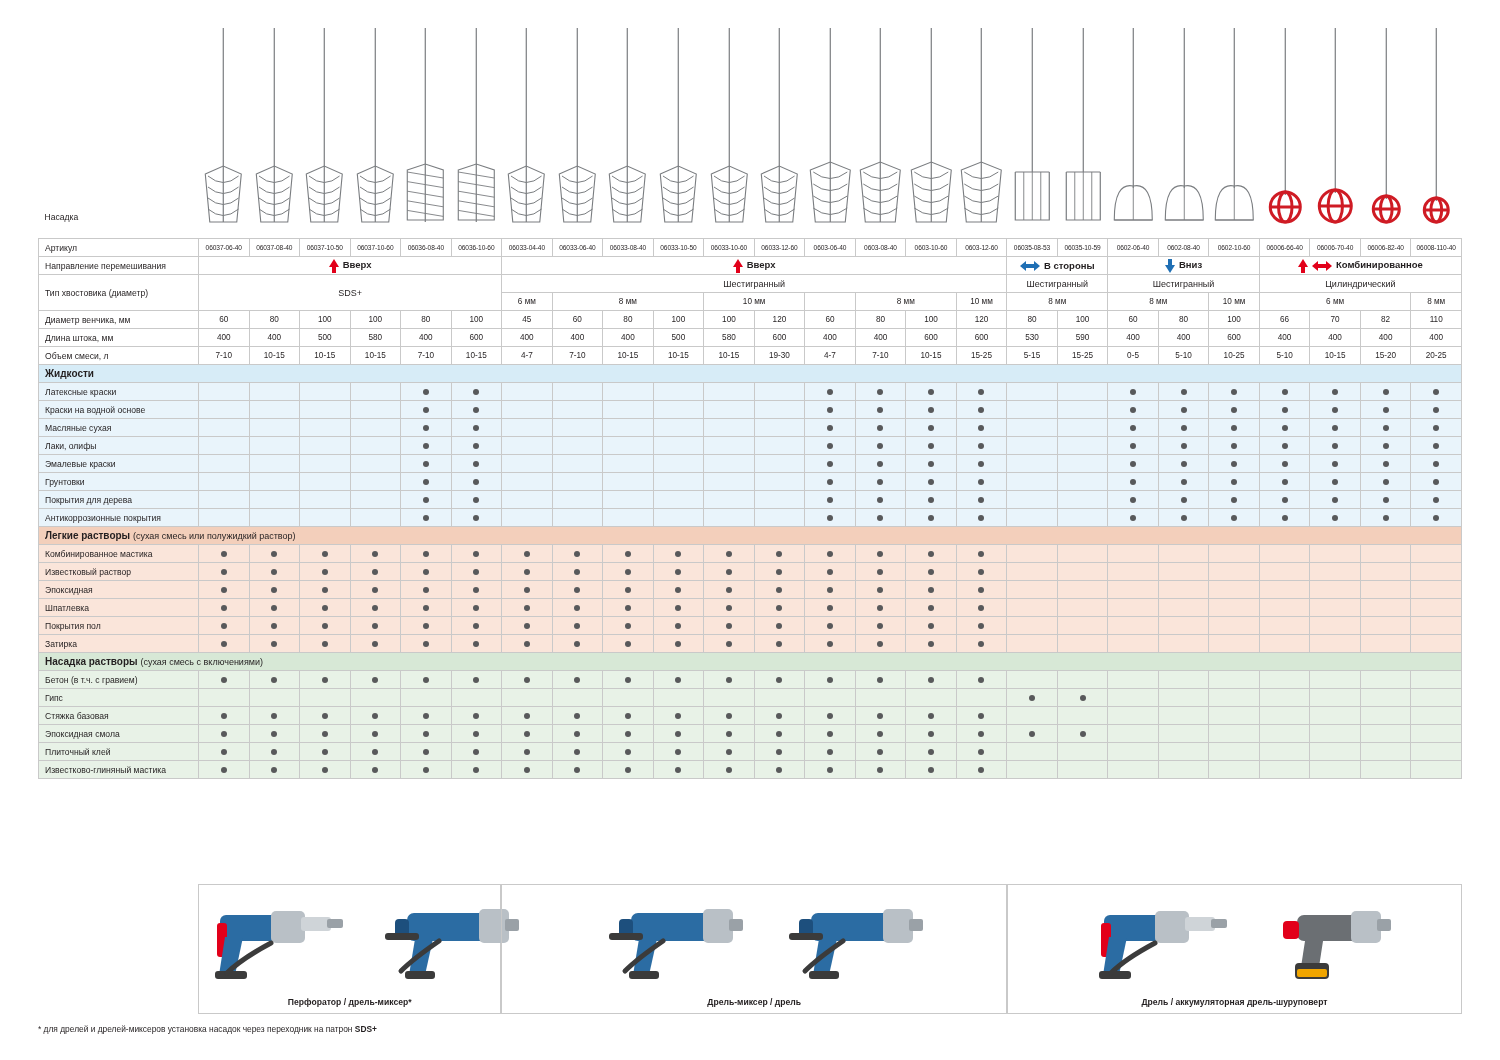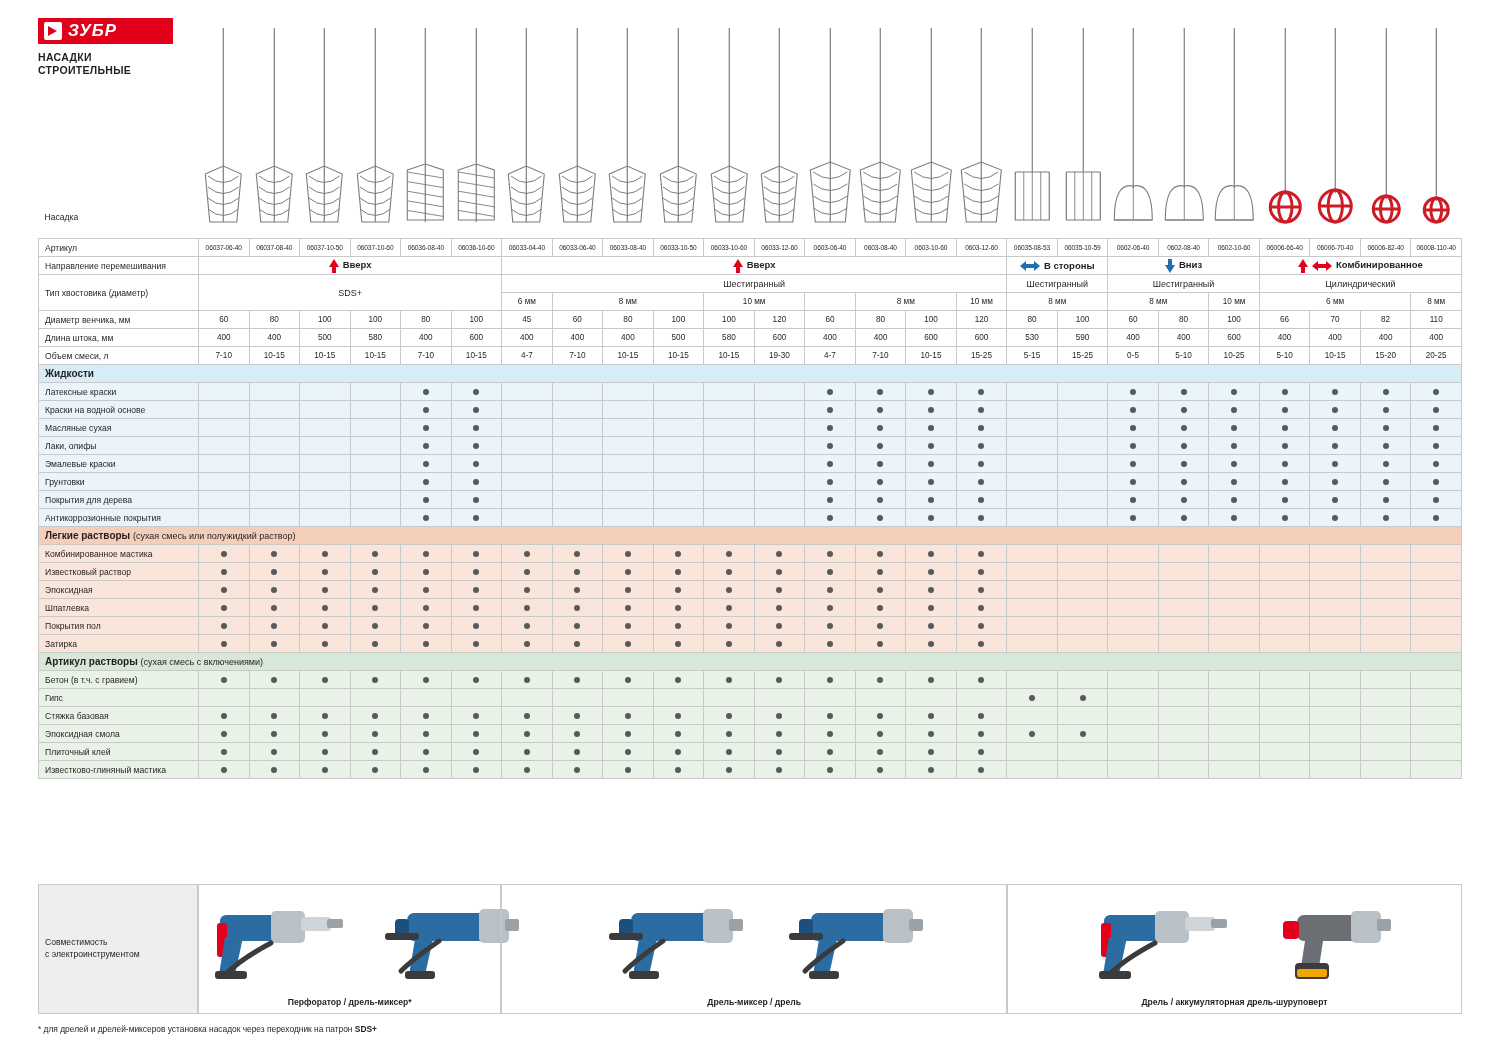--- a/index.html
+++ b/index.html
@@ -97,30 +97,20 @@
     font-size:8.6px; font-weight:bold;
   }
   .footnote { position:absolute; left:38px; top:1024px; font-size:8.4px; }
   .footnote b { font-weight:bold; }
 </style>
 </head>
 <body>
 
 <div class="page">
 
-  <div class="logo-block">
-    <div class="logo-bar">
-      <span class="logo-mark"></span>
-      <span class="logo-text">ЗУБР</span>
-    </div>
-    <div class="logo-sub">
-      <div>НАСАДКИ</div>
-      <div>СТРОИТЕЛЬНЫЕ</div>
-    </div>
-  </div>
 
   <div class="prodband" id="prodband">
       <div class="prodcell" style="left: 0px; width: 50.56px;">
         <svg width="50.56" height="200">
           <line x1="25.28" y1="0" x2="25.28" y2="194" stroke="#7a7d80" stroke-width="1.2"></line>
           <path d="M7.280000000000001 146 L25.28 138 L43.28 146 L38.78 194 L11.780000000000001 194 Z" fill="none" stroke="#7a7d80" stroke-width="1.1"></path>
           <path d="M9.980000000000002 148 Q 25.28 161 40.58 148" fill="none" stroke="#7a7d80" stroke-width="1"></path>
           <path d="M9.980000000000002 159 Q 25.28 172 40.58 159" fill="none" stroke="#7a7d80" stroke-width="1"></path>
           <path d="M9.980000000000002 170 Q 25.28 183 40.58 170" fill="none" stroke="#7a7d80" stroke-width="1"></path>
           <path d="M9.980000000000002 181 Q 25.28 194 40.58 181" fill="none" stroke="#7a7d80" stroke-width="1"></path>
@@ -926,21 +916,21 @@
           <td class="ctr spec c-light-l" style="width:50.56px"></td>
           <td class="ctr spec c-light-l" style="width:50.56px"></td>
           <td class="ctr spec c-light-l" style="width:50.56px"></td>
           <td class="ctr spec c-light-l" style="width:50.56px"></td>
           <td class="ctr spec c-light-l" style="width:50.56px"></td>
           <td class="ctr spec c-light-l" style="width:50.56px"></td>
           <td class="ctr spec c-light-l" style="width:50.56px"></td>
         </tr>
         <tr class="sec-head">
     <td class="c-heavy" colspan="26">
-      <span>Артикул растворы</span> <span class="sub">(сухая смесь с включениями)</span>
+      <span>Насадка растворы</span> <span class="sub">(сухая смесь с включениями)</span>
     </td>
         </tr>
         <tr>
       <td class="lbl spec c-heavy-l">Бетон (в т.ч. с гравием)</td>
           <td class="ctr spec c-heavy-l" style="width:50.56px"><span class="dot"></span></td>
           <td class="ctr spec c-heavy-l" style="width:50.56px"><span class="dot"></span></td>
           <td class="ctr spec c-heavy-l" style="width:50.56px"><span class="dot"></span></td>
           <td class="ctr spec c-heavy-l" style="width:50.56px"><span class="dot"></span></td>
           <td class="ctr spec c-heavy-l" style="width:50.56px"><span class="dot"></span></td>
           <td class="ctr spec c-heavy-l" style="width:50.56px"><span class="dot"></span></td>
@@ -1101,26 +1091,20 @@
           <td class="ctr spec c-heavy-l" style="width:50.56px"></td>
           <td class="ctr spec c-heavy-l" style="width:50.56px"></td>
           <td class="ctr spec c-heavy-l" style="width:50.56px"></td>
           <td class="ctr spec c-heavy-l" style="width:50.56px"></td>
           <td class="ctr spec c-heavy-l" style="width:50.56px"></td>
         </tr>
       </tbody>
     </table>
 
   <div class="compat" id="compat">
-    <div class="compat-label">
-      <div>
-        <div>Совместимость</div>
-        <div>с электроинструментом</div>
-      </div>
-    </div>
   <div class="compat-cell" style="left: 160px; width: 303.36px;">
         <div style="display:flex;justify-content:center;align-items:flex-end;gap:10px;height:100px;padding-top:6px;">
       <span><svg width="170" height="90" viewBox="0 0 170 90">
       <rect x="45" y="22" width="78" height="26" rx="6" fill="#2b6ca3"></rect>
       <rect x="96" y="18" width="34" height="32" rx="5" fill="#b9c0c6"></rect>
       <rect x="126" y="24" width="30" height="14" rx="3" fill="#cfd4d8"></rect>
       <rect x="152" y="26" width="16" height="9" rx="2" fill="#9aa1a7"></rect>
       <rect x="42" y="30" width="10" height="34" rx="3" fill="#e2001a"></rect>
       <path d="M50 44 L68 44 L60 82 L44 82 Z" fill="#2b6ca3"></path>
       <rect x="40" y="78" width="32" height="8" rx="3" fill="#3b3b3b"></rect>

